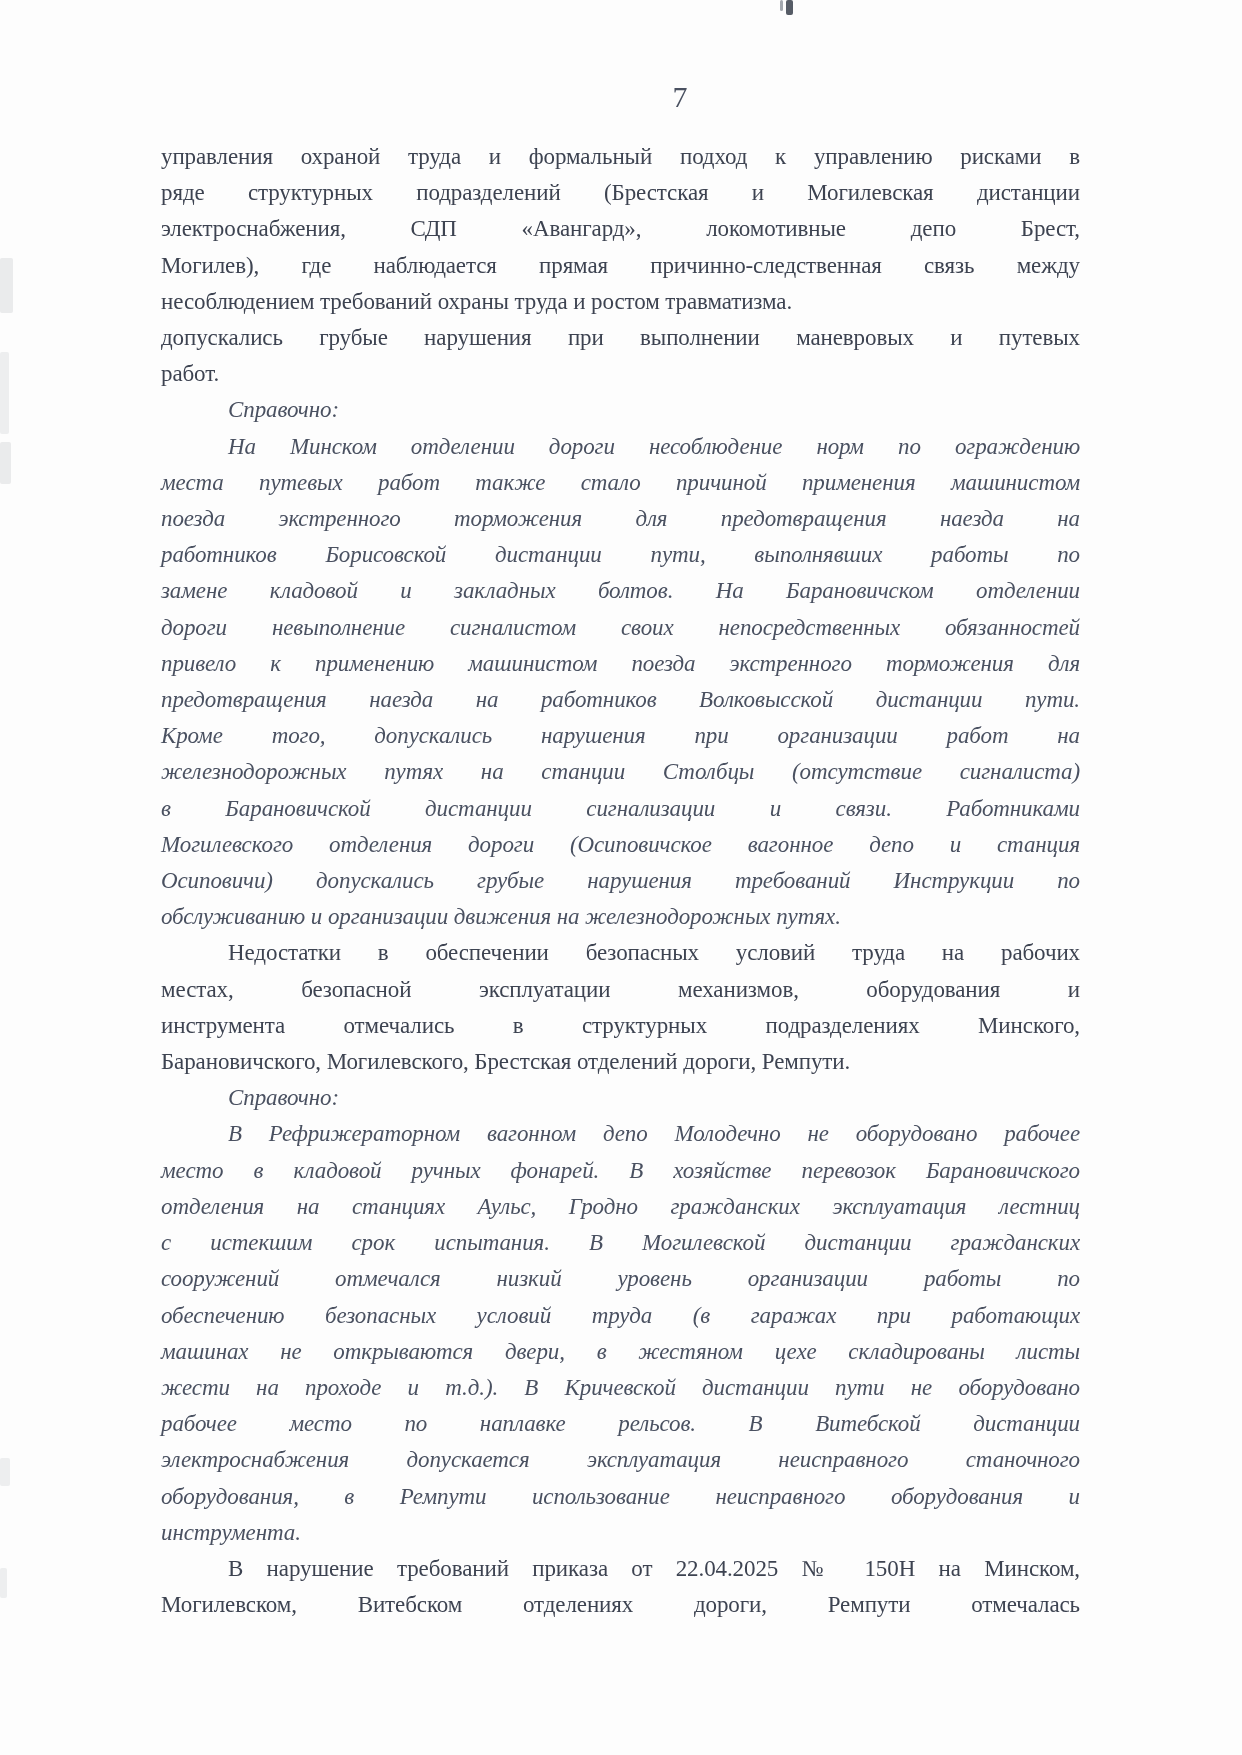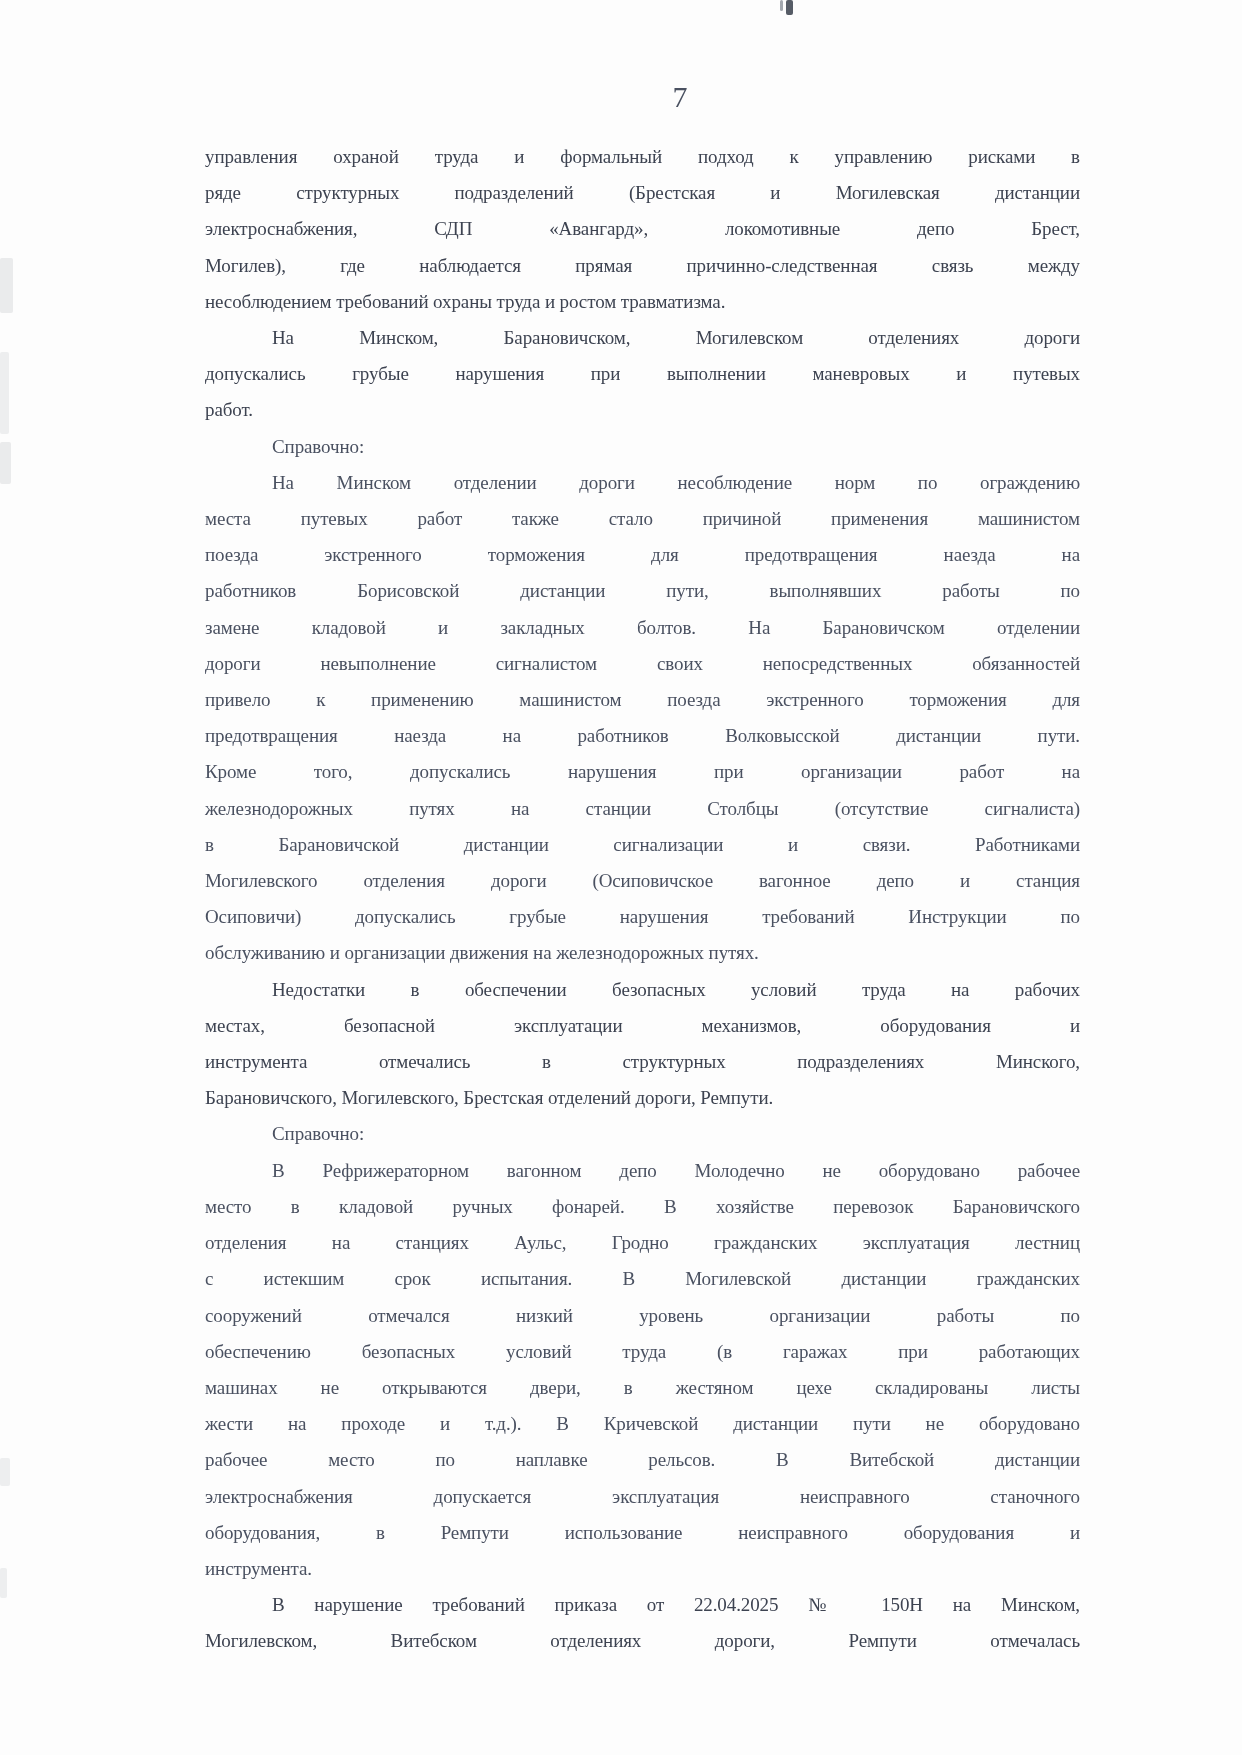--- a/index.html
+++ b/index.html
@@ -26,30 +26,30 @@
     text-align:center;
     font-size:30px;
     color:var(--italic);
   }
   .content{
     position:absolute;
     left:161px;top:139px;width:919px;
   }
   .paragraph{margin:0;padding:0;}
   .line{
-    font-size:19px;
+    font-size:23px;
     line-height:36.2px;
     letter-spacing:-0.1px;
     color:var(--text);
     text-align:justify;
     text-align-last:justify;
     white-space:normal;
-    margin-left:44px;
   }
   .paragraph.italic .line{
+    font-style:italic;
     color:var(--italic);
   }
   .line.indent{text-indent:67px;}
   .line.last{text-align-last:left;}
   .artifact{
     position:absolute;
     background:var(--artifact);
     border-radius:2px;
   }
   .a-top-dark{left:786px;top:0;width:7px;height:15px;background:#565c66;}
@@ -76,21 +76,20 @@
 
   <div class="content" id="content">
       <div class="paragraph regular">
         <div class="line">управления охраной труда и формальный подход к управлению рисками в</div>
         <div class="line">ряде структурных подразделений (Брестская и Могилевская дистанции</div>
         <div class="line">электроснабжения, СДП «Авангард», локомотивные депо Брест,</div>
         <div class="line">Могилев), где наблюдается прямая причинно-следственная связь между</div>
         <div class="line last">несоблюдением требований охраны труда и ростом травматизма.</div>
       </div>
       <div class="paragraph regular">
-        <div class="line indent">На Минском, Барановичском, Могилевском отделениях дороги</div>
         <div class="line">допускались грубые нарушения при выполнении маневровых и путевых</div>
         <div class="line last">работ.</div>
       </div>
       <div class="paragraph italic">
         <div class="line indent last">Справочно:</div>
       </div>
       <div class="paragraph italic">
         <div class="line indent">На Минском отделении дороги несоблюдение норм по ограждению</div>
         <div class="line">места путевых работ также стало причиной применения машинистом</div>
         <div class="line">поезда экстренного торможения для предотвращения наезда на</div>

